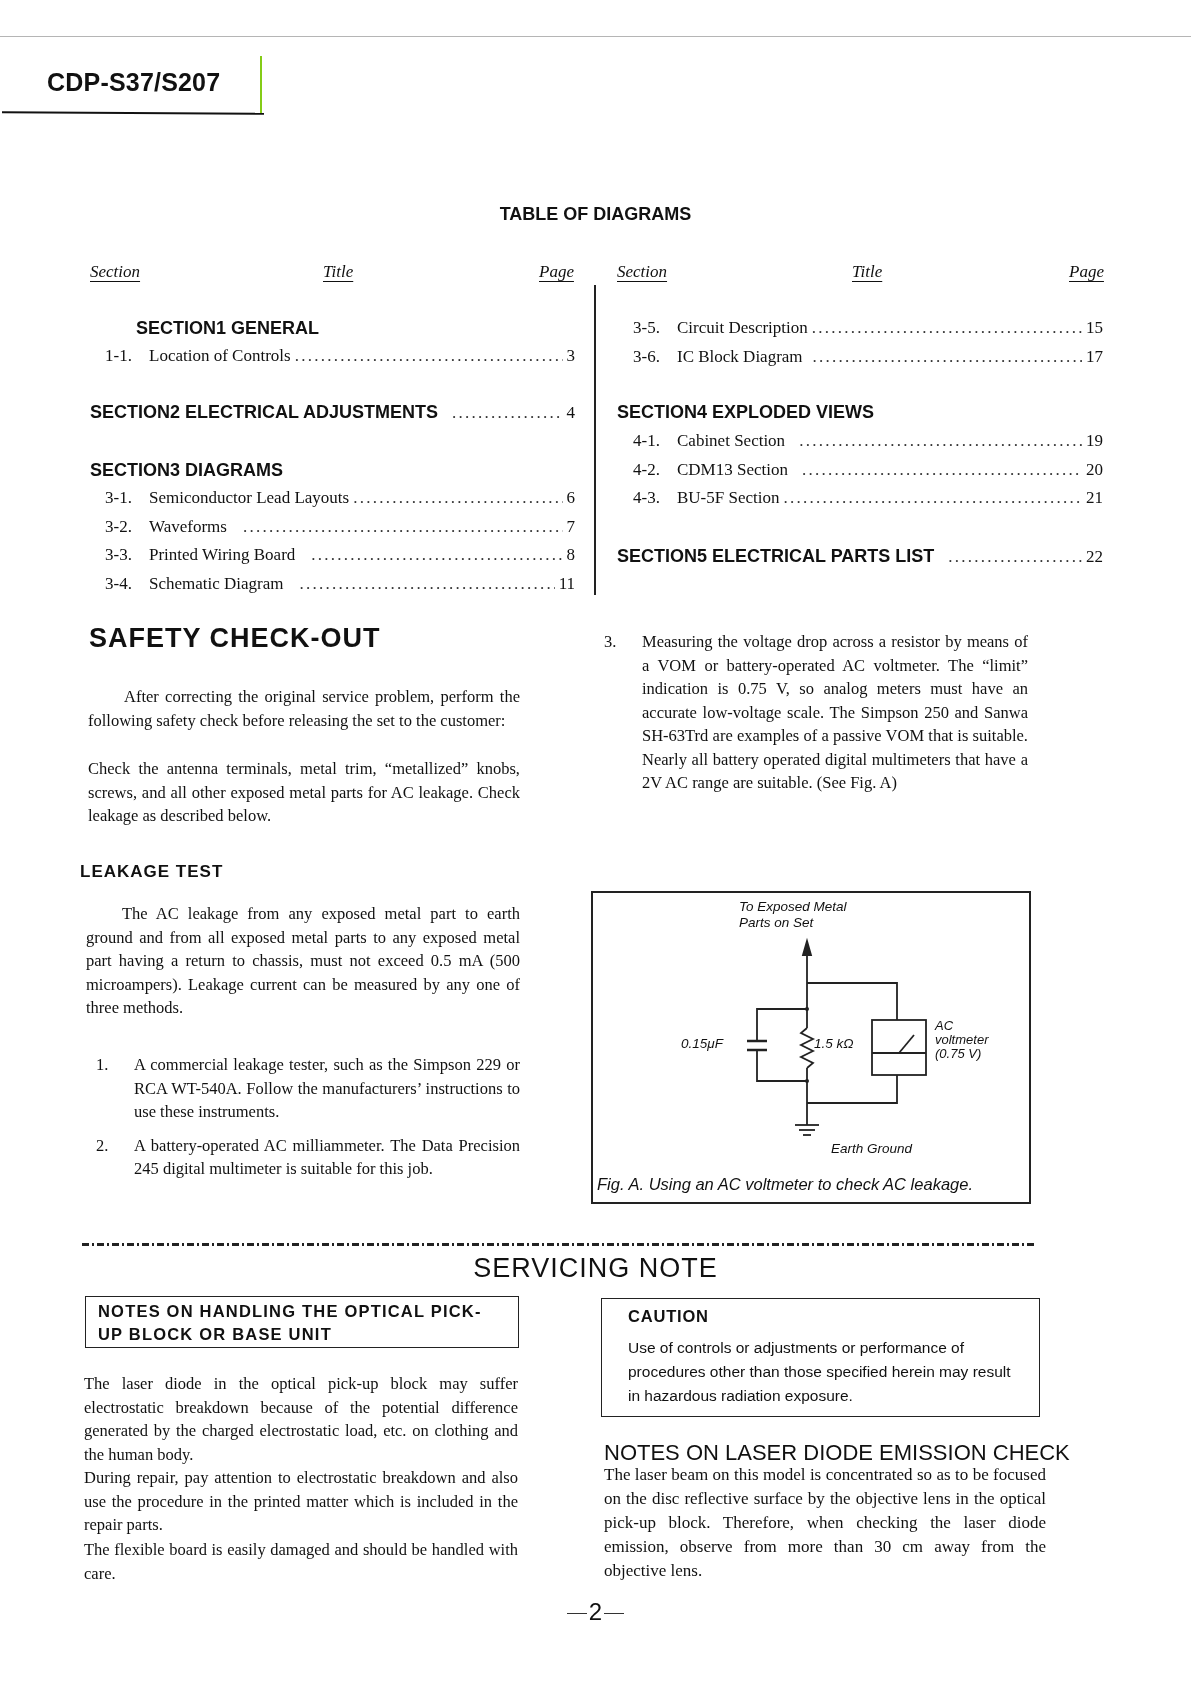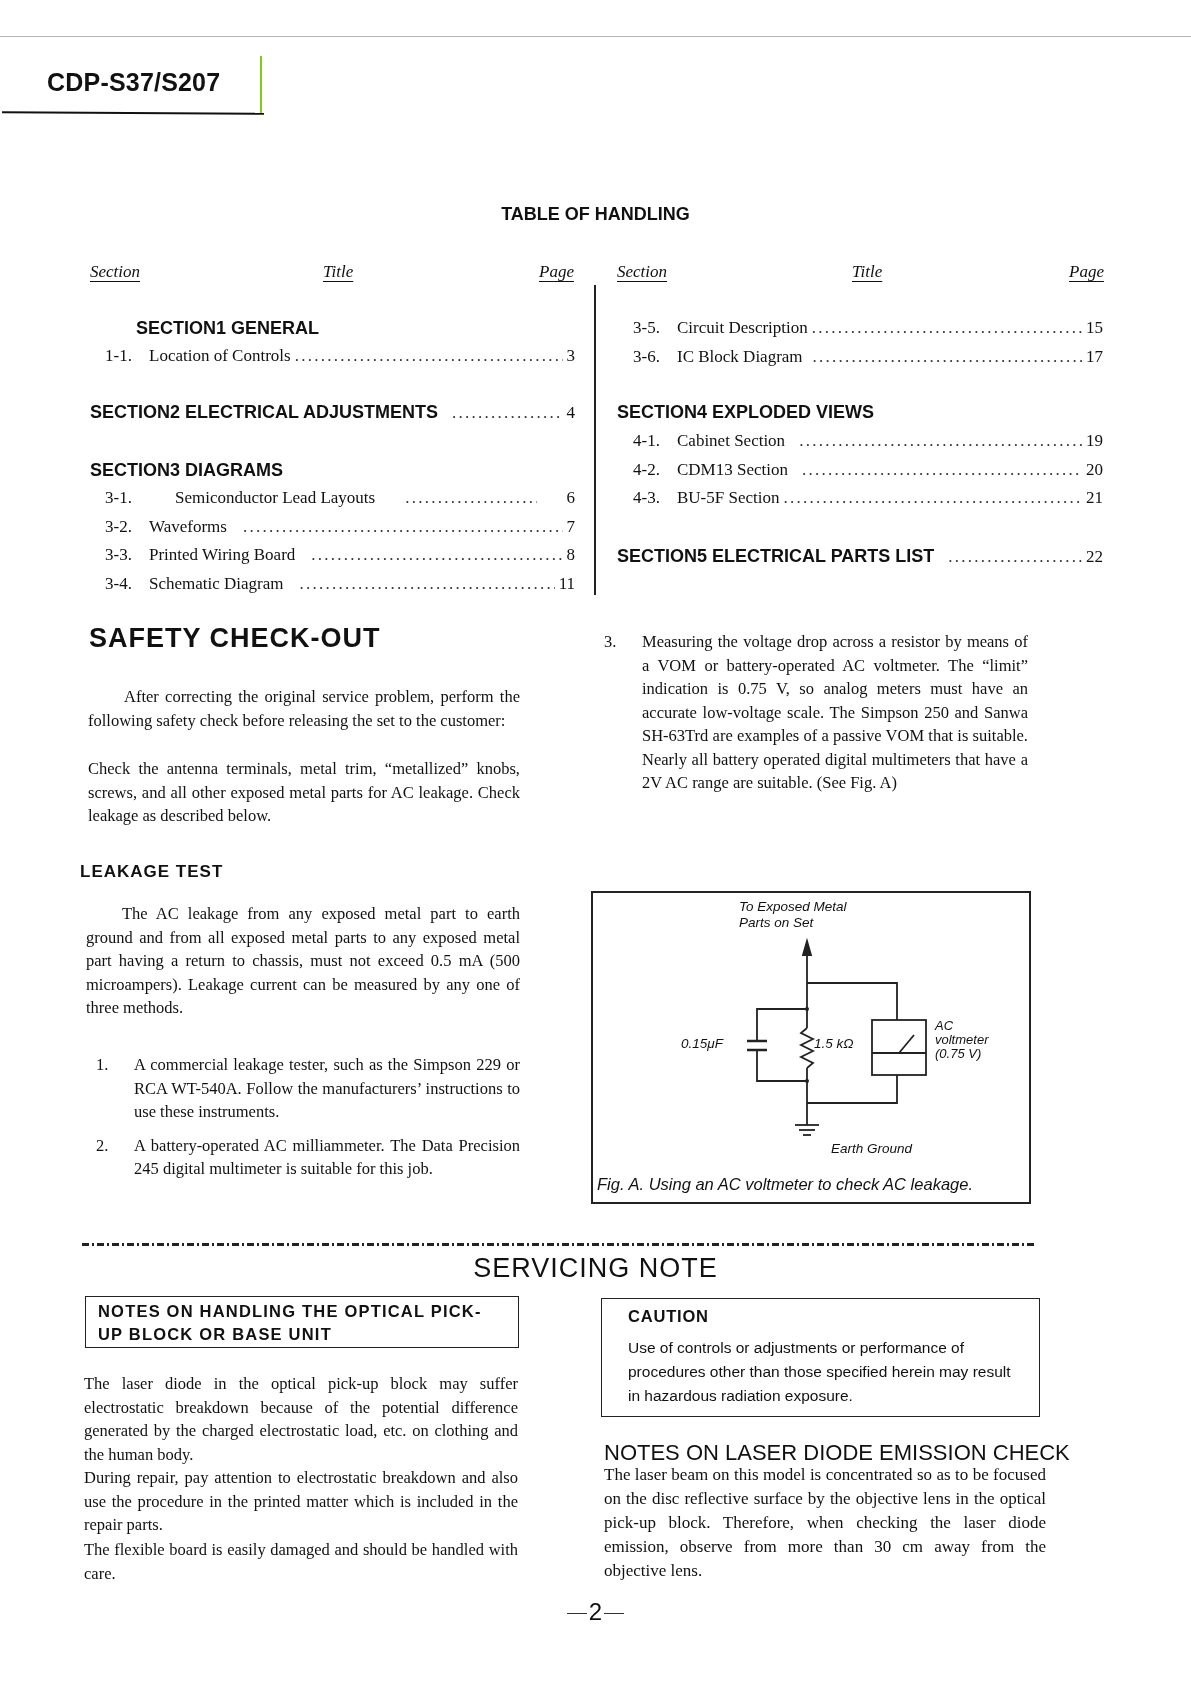--- a/index.html
+++ b/index.html
@@ -38,21 +38,21 @@
 </head>
 <body>
 
 <div class="abs topline"></div>
 
 <div class="abs model-box">
   <div class="model-title">CDP-S37/S207</div>
   <div class="uline"></div>
 </div>
 
-<div class="abs toc-title">TABLE OF HANDLING</div>
+<div class="abs toc-title">TABLE OF DIAGRAMS</div>
 
 <div class="abs col-head" style="left:90px;top:262px;">Section</div>
 <div class="abs col-head" style="left:323px;top:262px;">Title</div>
 <div class="abs col-head" style="left:539px;top:262px;">Page</div>
 
 <div class="abs col-head" style="left:617px;top:262px;">Section</div>
 <div class="abs col-head" style="left:852px;top:262px;">Title</div>
 <div class="abs col-head" style="left:1069px;top:262px;">Page</div>
 
 <div class="abs toc-divider"></div>
@@ -66,21 +66,21 @@
 </div>
 
 <div class="abs toc-row" style="left:90px;top:402px;width:485px;">
   <span class="sec-head">SECTION2 ELECTRICAL ADJUSTMENTS</span>
   <span class="dots" style="margin-left:14px;"></span>
   <span class="pg">4</span>
 </div>
 
 <div class="abs sec-head" style="left:90px;top:460px;">SECTION3 DIAGRAMS</div>
 <div class="abs" style="left:105px;top:488px;width:470px;">
-  <div class="toc-row" style="height:28.5px;gap:26px;">
+  <div class="toc-row" style="height:28.5px;">
     <span class="num">3-1.</span>
     <span>Semiconductor Lead Layouts</span>
     <span class="dots"></span>
     <span class="pg">6</span>
   </div>
   <div class="toc-row" style="height:28.5px;">
     <span class="num">3-2.</span>
     <span>Waveforms</span>
     <span class="dots" style="margin-left:16px;"></span>
     <span class="pg">7</span>

